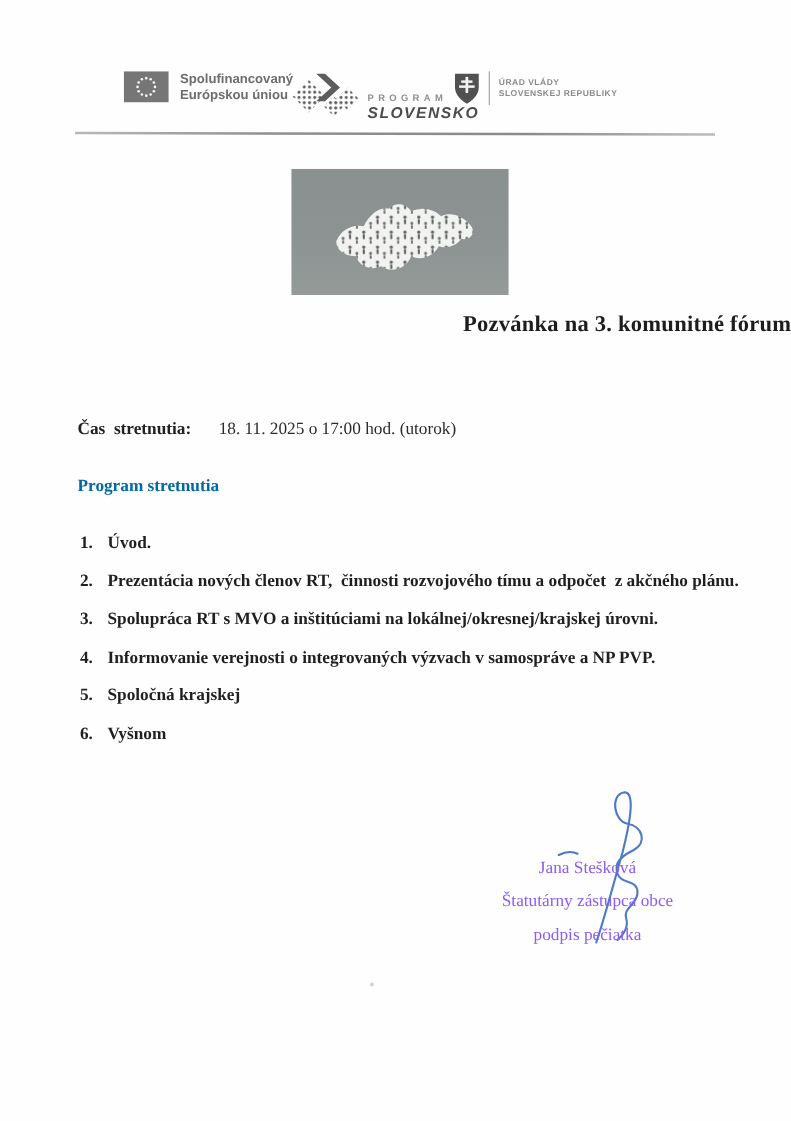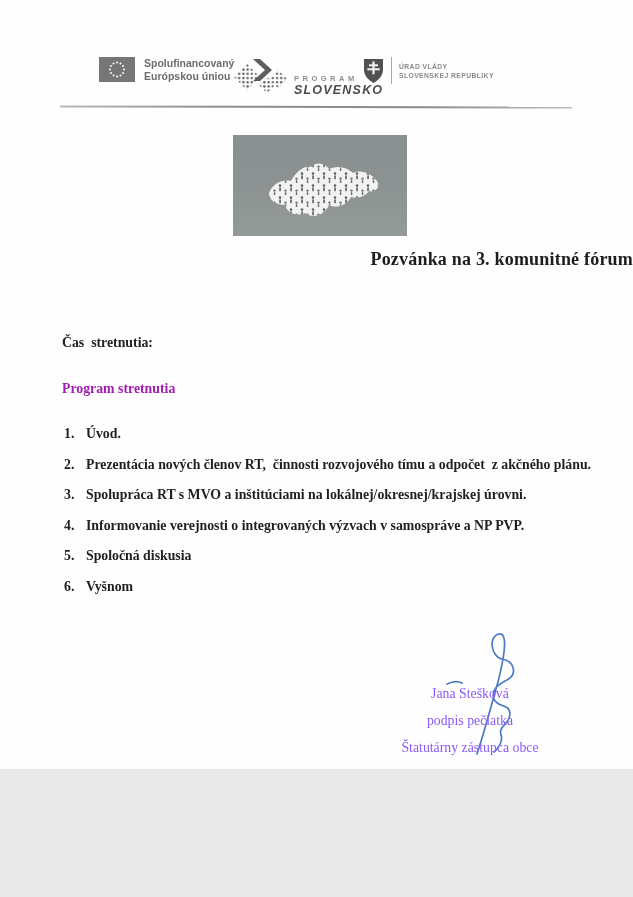--- a/index.html
+++ b/index.html
@@ -4,21 +4,21 @@
 <style>
   html,body{margin:0;padding:0;}
   body{
     width:633px;height:897px;
     background:#e9e9e9;
     font-family:"Liberation Serif","DejaVu Serif",serif;
     -webkit-font-smoothing:antialiased;
   }
   .page{
     position:relative;
-    width:633px;height:769px;
+    width:633px;height:897px;
     background:#fefefe;
     overflow:hidden;
     color:#262626;
   }
   
   .logos{
     position:absolute;top:54px;left:0;width:633px;height:46px;
   }
   .logo-eu{position:absolute;left:99px;top:3px;display:flex;align-items:center;gap:9px;}
   .logo-eu .flag{width:36px;height:25px;display:block;}
@@ -62,21 +62,21 @@
   .meeting{
     position:absolute;left:62px;top:299px;width:480px;
     font-size:13.8px;line-height:17.5px;white-space:pre-wrap;
   }
   .meeting .row{display:flex;}
   .meeting .lbl{font-weight:bold;width:113px;flex:0 0 113px;color:#212121;}
   .meeting .val{color:#2b2b2b;}
   
   .program-heading{
     position:absolute;left:62px;top:381px;
-    font-size:13.8px;font-weight:bold;color:#a21caf;
+    font-size:13.8px;font-weight:bold;color:#0369a1;
   }
   .agenda{
     position:absolute;left:64px;top:425px;width:540px;
     font-size:13.8px;font-weight:bold;color:#1f1f1f;
   }
   .agenda .item{display:flex;margin-bottom:12.5px;line-height:18px;white-space:pre-wrap;}
   .agenda .num{width:22px;flex:0 0 22px;}
   
   .sig-block{
     position:absolute;left:350px;top:686px;width:240px;
@@ -178,20 +178,21 @@
     <rect x="0" y="0" width="174" height="101" fill="url(#photobg)"></rect>
     <path id="skblob" d="M36,58 C40,48 50,44 58,46 C62,38 70,30 78,32 C84,26 92,28 96,34 C104,30 114,32 120,38 C128,34 138,38 144,46 C148,52 142,58 136,56 C132,62 124,64 118,62 C114,70 104,74 96,70 C92,80 80,84 72,78 C64,82 54,78 52,70 C44,70 36,66 36,58 Z" fill="#f2f3f0"></path>
     <path d="M36,58 C40,48 50,44 58,46 C62,38 70,30 78,32 C84,26 92,28 96,34 C104,30 114,32 120,38 C128,34 138,38 144,46 C148,52 142,58 136,56 C132,62 124,64 118,62 C114,70 104,74 96,70 C92,80 80,84 72,78 C64,82 54,78 52,70 C44,70 36,66 36,58 Z" fill="url(#people)" opacity="0.85"></path>
   </svg>
 
   <div class="doc-title">Pozvánka na 3. komunitné fórum</div>
 
   <div class="meeting">
     <div class="row">
       <span class="lbl">Čas  stretnutia:</span>
+      <span class="val">18. 11. 2025 o 17:00 hod. (utorok)</span>
     </div>
   </div>
 
   <div class="program-heading">Program stretnutia</div>
 
   <div class="agenda">
     <div class="item">
       <span class="num">1.</span>
       <span class="txt">Úvod.</span>
     </div>
@@ -202,36 +203,36 @@
     <div class="item">
       <span class="num">3.</span>
       <span class="txt">Spolupráca RT s MVO a inštitúciami na lokálnej/okresnej/krajskej úrovni.</span>
     </div>
     <div class="item">
       <span class="num">4.</span>
       <span class="txt">Informovanie verejnosti o integrovaných výzvach v samospráve a NP PVP.</span>
     </div>
     <div class="item">
       <span class="num">5.</span>
-      <span class="txt">Spoločná diskusia</span>
+      <span class="txt">Spoločná krajskej</span>
     </div>
     <div class="item">
       <span class="num">6.</span>
       <span class="txt">Vyšnom</span>
     </div>
   </div>
 
   <svg class="sig-ink" viewBox="0 0 110 140">
     <g fill="none" stroke="#3f6fbe" stroke-width="1.7" stroke-linecap="round" opacity="0.92">
       <path d="M42,132 C50,108 56,84 63,60 C67,44 75,10 64,12 C53,14 56,35 67,37 C79,39 83,52 72,58 C62,63 56,68 59,77 C62,86 75,81 75,92 C75,102 63,104 66,113 C68,119 64,126 59,130"></path>
       <path d="M12,62 C18,59 23,59 27,61"></path>
     </g>
   </svg>
 
   <div class="sig-block">
     <div class="line">Jana Stešková</div>
+    <div class="line">Štatutárny zástupca obce</div>
     <div class="line">podpis pečiatka</div>
-    <div class="line">Štatutárny zástupca obce</div>
   </div>
 
   <div class="speck"></div>
 
 </div>
 
 </body></html>

